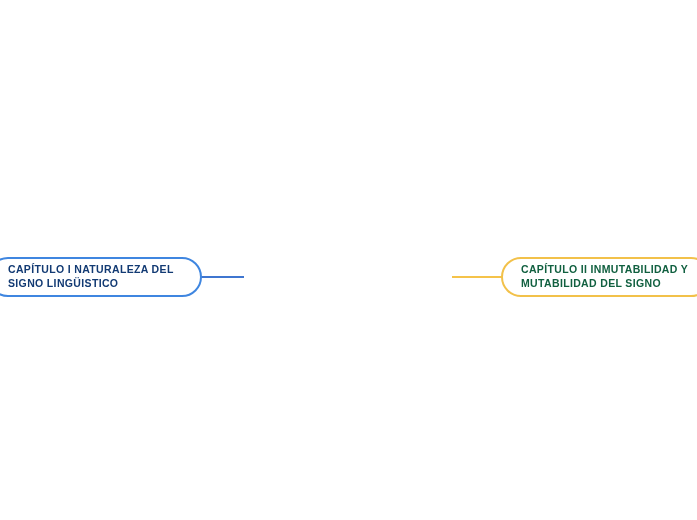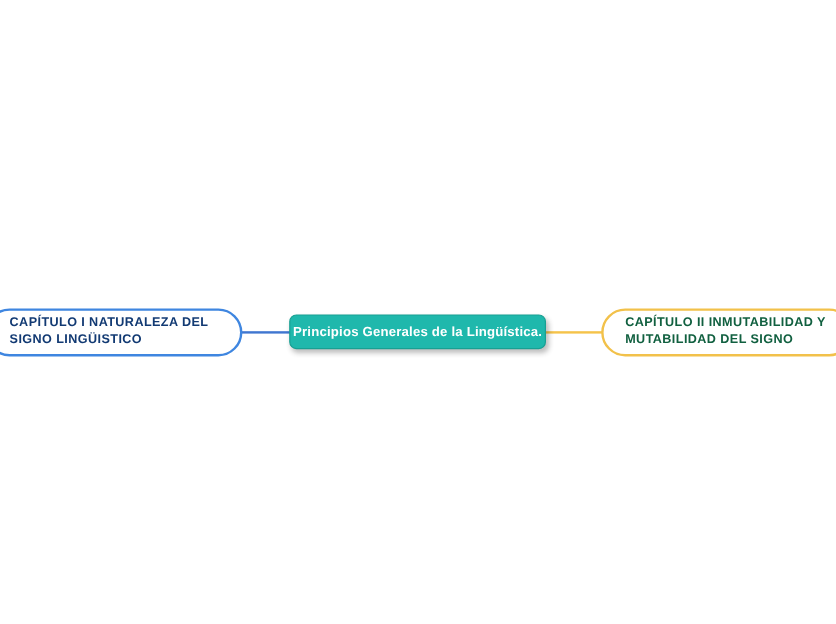--- a/index.html
+++ b/index.html
@@ -121,22 +121,19 @@
 
   <div class="connector" id="connector-left"></div>
 
   <div class="connector" id="connector-right"></div>
 
   <div class="branch-node" id="node-chapter-1">
     <span class="branch-label">CAPÍTULO I NATURALEZA DEL
 SIGNO LINGÜISTICO</span>
   </div>
 
-  <div id="node-root">
-    <span id="root-label">Principios Generales de la Lingüística.</span>
-  </div>
 
   <div class="branch-node" id="node-chapter-2">
     <span class="branch-label">CAPÍTULO II INMUTABILIDAD Y
 MUTABILIDAD DEL SIGNO</span>
   </div>
 
 </div>
 
 </body></html>

